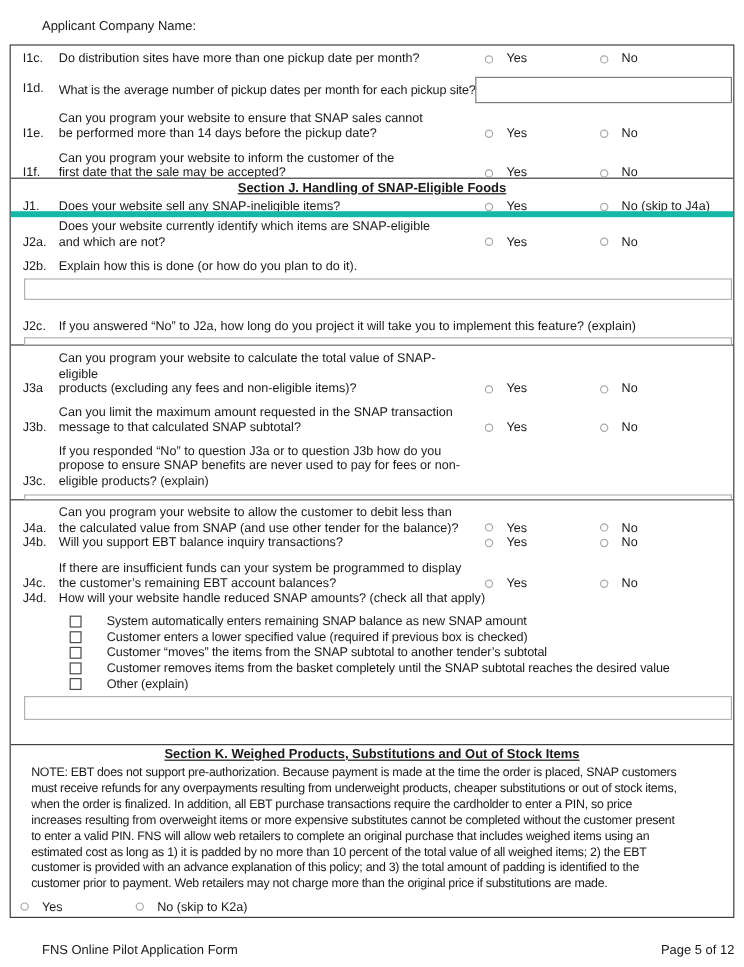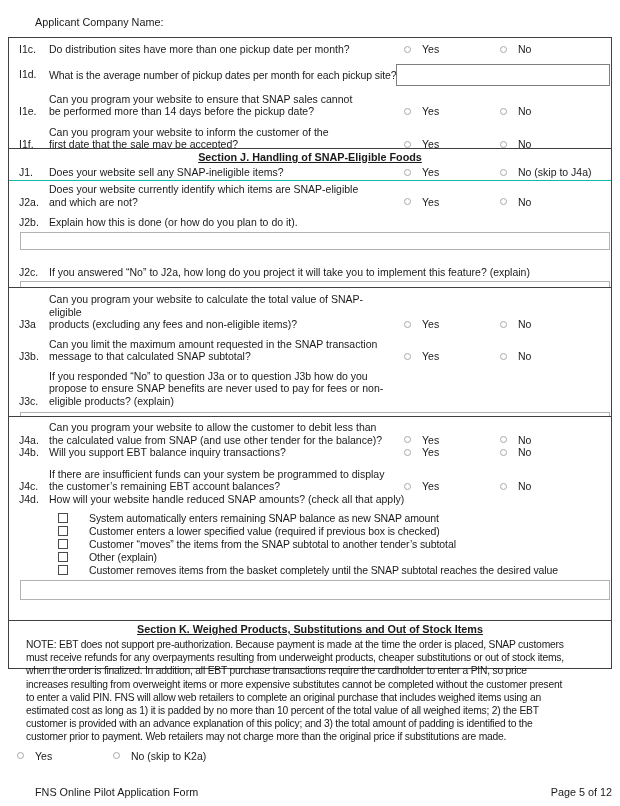--- a/index.html
+++ b/index.html
@@ -1,26 +1,26 @@
 <!DOCTYPE html>
 <html><head>
 <meta charset="utf-8">
 <style>
   html,body{margin:0;padding:0;background:#fff;}
   body{width:620px;height:806px;position:relative;font-family:"Liberation Sans",sans-serif;
        color:#1a1a1a;font-size:10.5px;-webkit-font-smoothing:antialiased;}
   .applicant{position:absolute;left:35px;top:16px;font-size:10.8px;}
-  .formbox{position:absolute;left:8px;top:37px;width:604px;height:632px;
+  .formbox{position:absolute;left:8px;top:37px;width:604px;height:728px;
            border:1px solid #404040;box-sizing:border-box;background:#fff;}
   .grp{box-sizing:border-box;overflow:hidden;}
   .g-i{height:110px;padding-top:5px;}
   .sec-head{height:16px;border-top:1px solid #404040;box-sizing:border-box;
             text-align:center;padding-top:2px;overflow:hidden;}
   .sec-title{font-weight:bold;text-decoration:underline;font-size:10.8px;}
-  .g-j1{height:17px;border-bottom:1px solid #14b8a6;padding-top:2px;}
+  .g-j1{height:17px;border-bottom:5px solid #14b8a6;padding-top:2px;}
   .g-j2{height:107px;border-bottom:1px solid #404040;padding-top:2px;}
   .g-j3{height:129px;border-bottom:1px solid #404040;padding-top:5px;}
   .g-j4{height:203px;padding-top:4px;}
   .g-k{height:130px;padding-top:2px;}
   .qrow{display:flex;align-items:flex-end;}
   .qid{flex:none;width:30px;padding-left:10px;line-height:12.5px;}
   .qtext{flex:none;width:347px;line-height:12.5px;white-space:pre-line;}
   .qtext-wide{flex:1;line-height:12.5px;white-space:pre-line;padding-right:6px;}
   .ans{flex:none;display:flex;align-items:center;height:12.5px;align-self:flex-end;}
   .ans-yes{width:96px;}
@@ -232,25 +232,25 @@
       <div class="chkrow">
         <span class="chk"></span>
         <span class="chklabel">Customer enters a lower specified value (required if previous box is checked)</span>
       </div>
       <div class="chkrow">
         <span class="chk"></span>
         <span class="chklabel">Customer “moves” the items from the SNAP subtotal to another tender’s subtotal</span>
       </div>
       <div class="chkrow">
         <span class="chk"></span>
+        <span class="chklabel">Customer removes items from the basket completely until the SNAP subtotal reaches the desired value</span>
+      </div>
+      <div class="chkrow">
+        <span class="chk"></span>
         <span class="chklabel">Other (explain)</span>
-      </div>
-      <div class="chkrow">
-        <span class="chk"></span>
-        <span class="chklabel">Customer removes items from the basket completely until the SNAP subtotal reaches the desired value</span>
       </div>
     </div>
     <div class="explainbox" style="height:20px;margin-top:4px;"></div>
   </div>
 
   <div class="sec-head">
     <span class="sec-title">Section K. Weighed Products, Substitutions and Out of Stock Items</span>
   </div>
 
   <div class="grp g-k">

